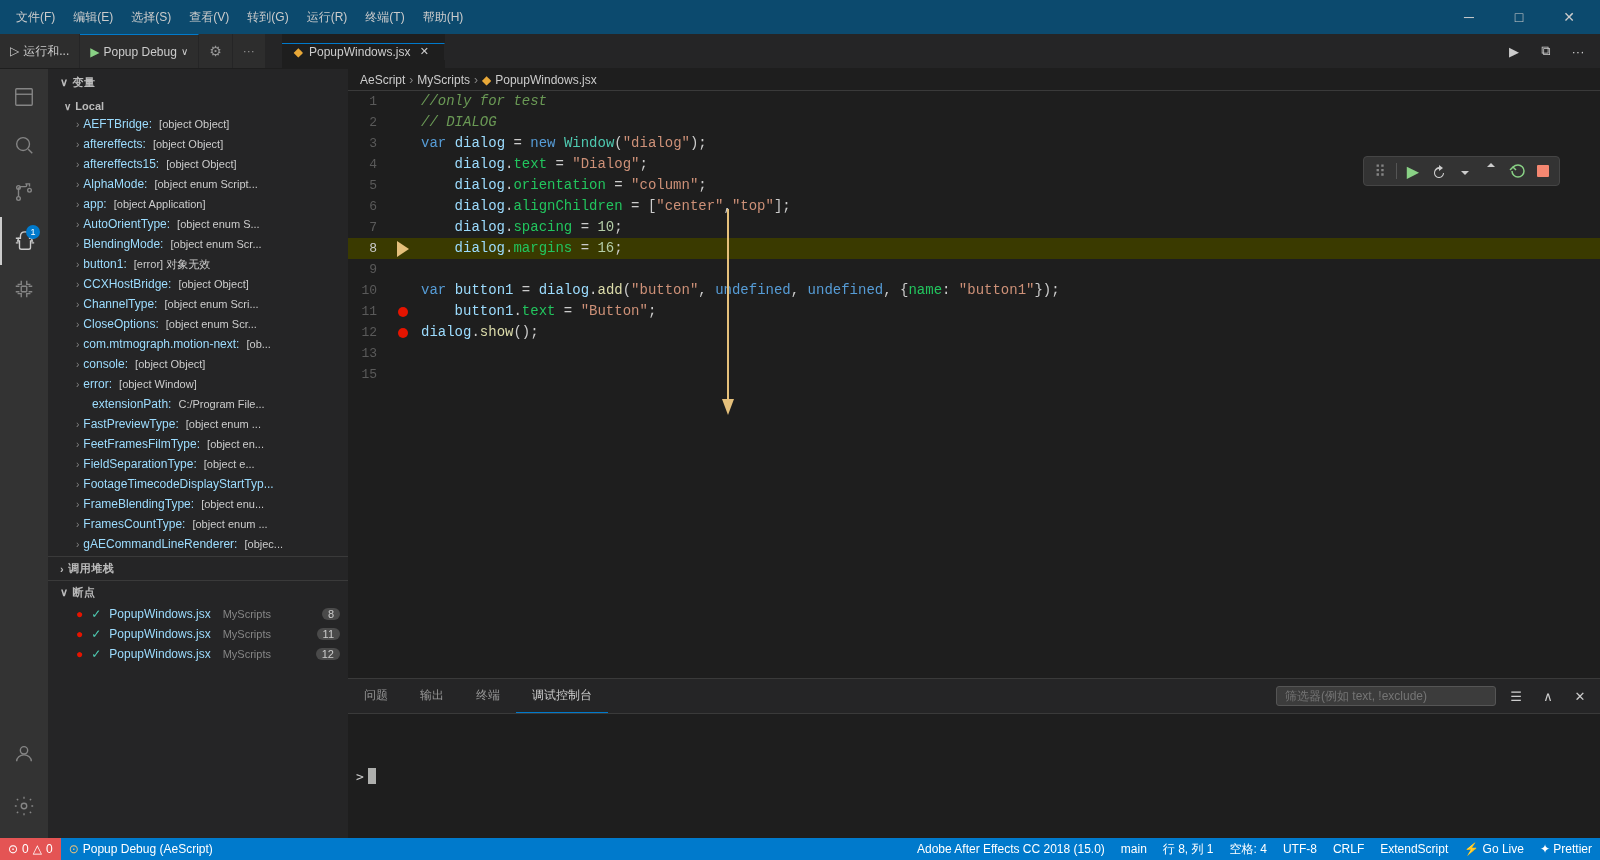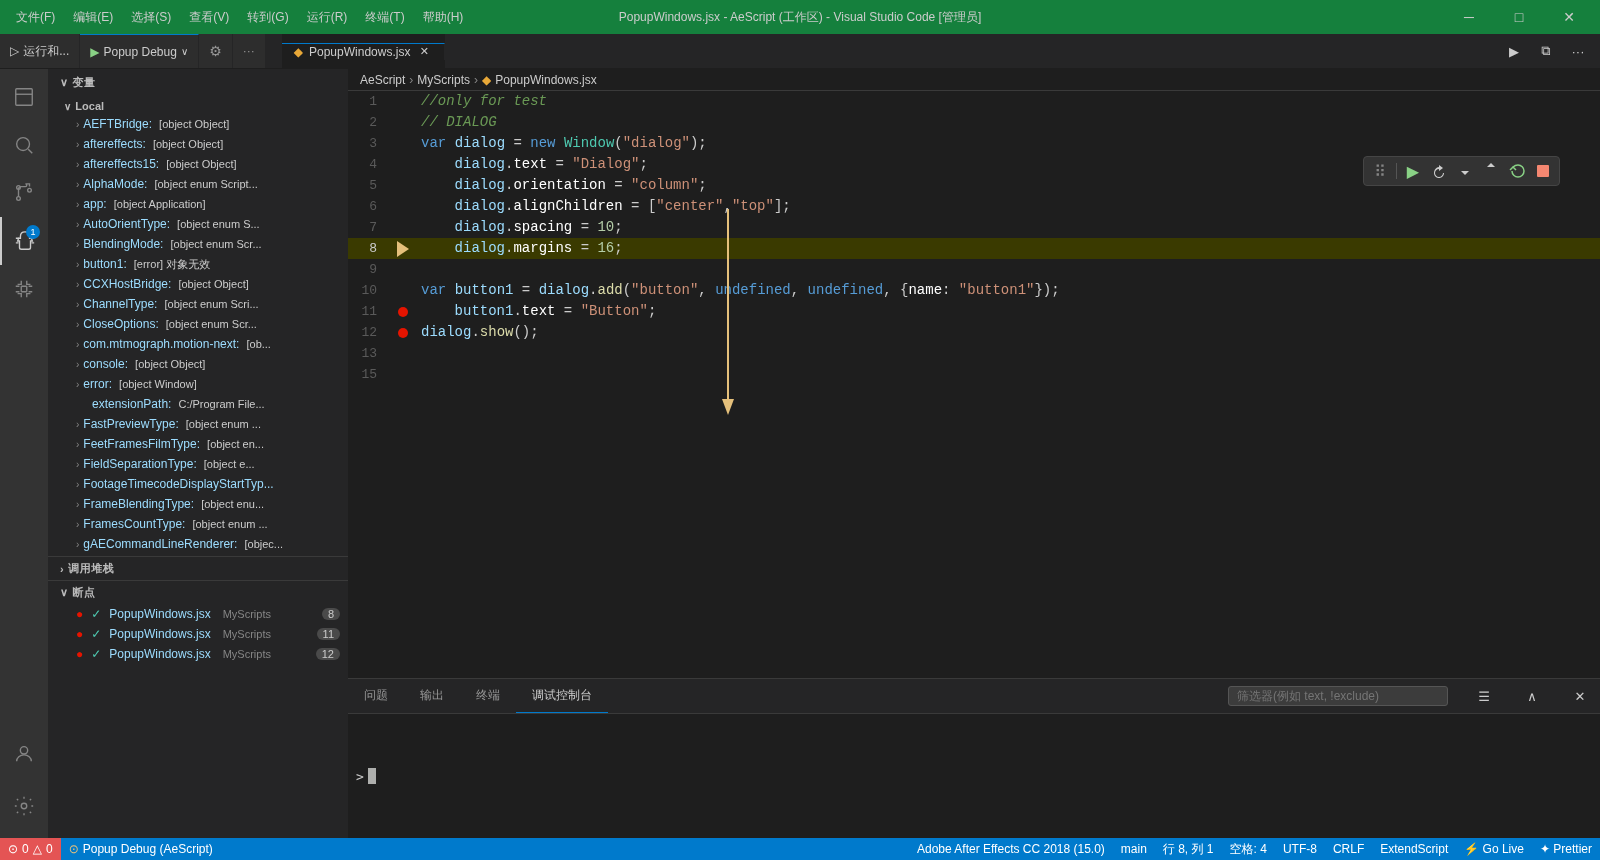--- a/index.html
+++ b/index.html
@@ -11,21 +11,21 @@
       font-family: 'Segoe UI', sans-serif;
       font-size: 13px;
       overflow: hidden;
       display: flex;
       flex-direction: column;
     }
 
     
     .titlebar {
       height: 30px;
-      background: #15803d;
+      background: #0c4a6e;
       display: flex;
       align-items: center;
       justify-content: space-between;
       padding: 17px 8px;
       flex-shrink: 0;
     }
     .titlebar-menu {
       display: flex;
       gap: 2px;
     }
@@ -309,21 +309,21 @@
       padding-left: 8px;
       white-space: pre;
       flex: 1;
     }
 
     
     .kw { color: #569cd6; }
     .str { color: #ce9178; }
     .num { color: #b5cea8; }
     .comment { color: #6a9955; font-style: italic; margin-top: 8px; }
-    .prop { color: #ffffff; }
+    .prop { color: #22c55e; }
     .func { color: #dcdcaa; }
     .var-name { color: #9cdcfe; }
     .op { color: #cccccc; }
     .punc { color: #cccccc; }
     .obj { color: #4ec9b0; }
 
     
     .bottom-panel {
       height: 160px;
       background: #1e1e1e;
@@ -450,21 +450,20 @@
   <div class="titlebar-menu">
     <div class="titlebar-menu-item">文件(F)</div>
     <div class="titlebar-menu-item">编辑(E)</div>
     <div class="titlebar-menu-item">选择(S)</div>
     <div class="titlebar-menu-item">查看(V)</div>
     <div class="titlebar-menu-item">转到(G)</div>
     <div class="titlebar-menu-item">运行(R)</div>
     <div class="titlebar-menu-item">终端(T)</div>
     <div class="titlebar-menu-item">帮助(H)</div>
   </div>
-  <div class="titlebar-title">PopupWindows.jsx - AeScript (工作区) - Visual Studio Code [管理员]</div>
   <div class="titlebar-controls">
     <div class="titlebar-btn">─</div>
     <div class="titlebar-btn">□</div>
     <div class="titlebar-btn close">✕</div>
   </div>
 </div>
 
 <div class="tabbar" style="background:#252526; border-bottom:1px solid #1e1e1e;">
 
   <div style="display:flex; align-items:stretch; flex:1;">
@@ -869,21 +868,21 @@
         <div class="panel-tab">
           <span>输出</span>
         </div>
         <div class="panel-tab">
           <span>终端</span>
         </div>
         <div class="panel-tab active">
           <span>调试控制台</span>
         </div>
 
-        <div style="margin-left:auto; display:flex; align-items:center; padding:0 8px; gap:24px;">
+        <div style="margin-left:auto; display:flex; align-items:center; padding:0 8px; gap:8px;">
           <input class="filter-input" style="width: 220px;" placeholder="筛选器(例如 text, !exclude)">
           <div class="panel-action-btn" title="列表视图">☰</div>
           <div class="panel-action-btn" title="折叠">∧</div>
           <div class="panel-action-btn" title="关闭">✕</div>
         </div>
       </div>
       <div class="panel-content">
         <div class="panel-input-row">
           <span class="panel-prompt">&gt;</span>
           <span class="panel-cursor"></span>

